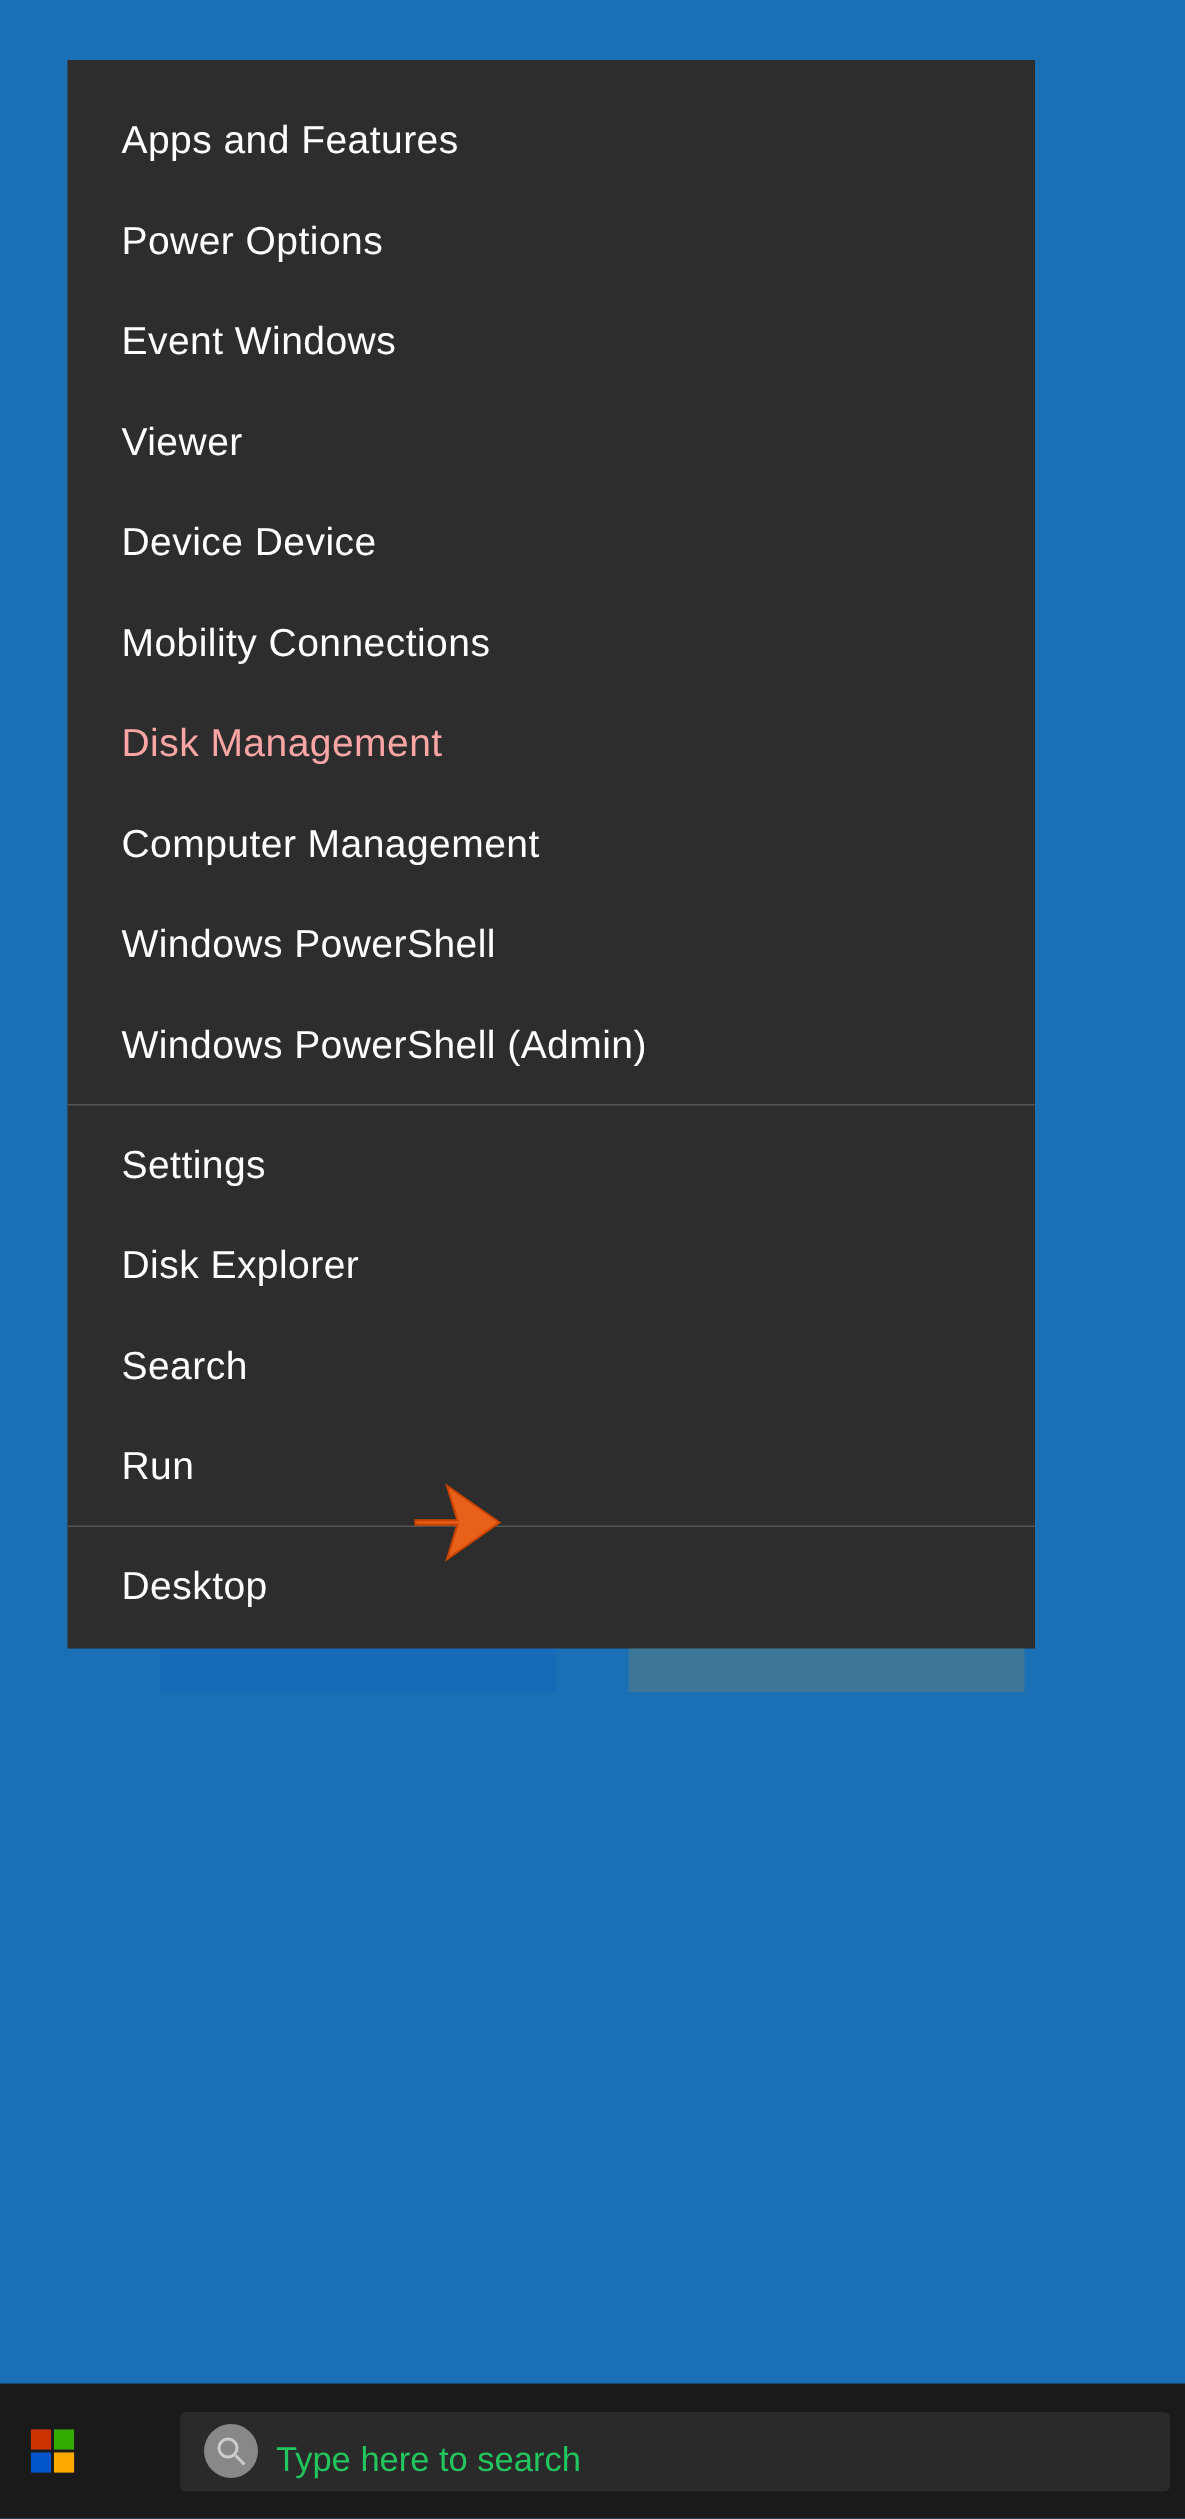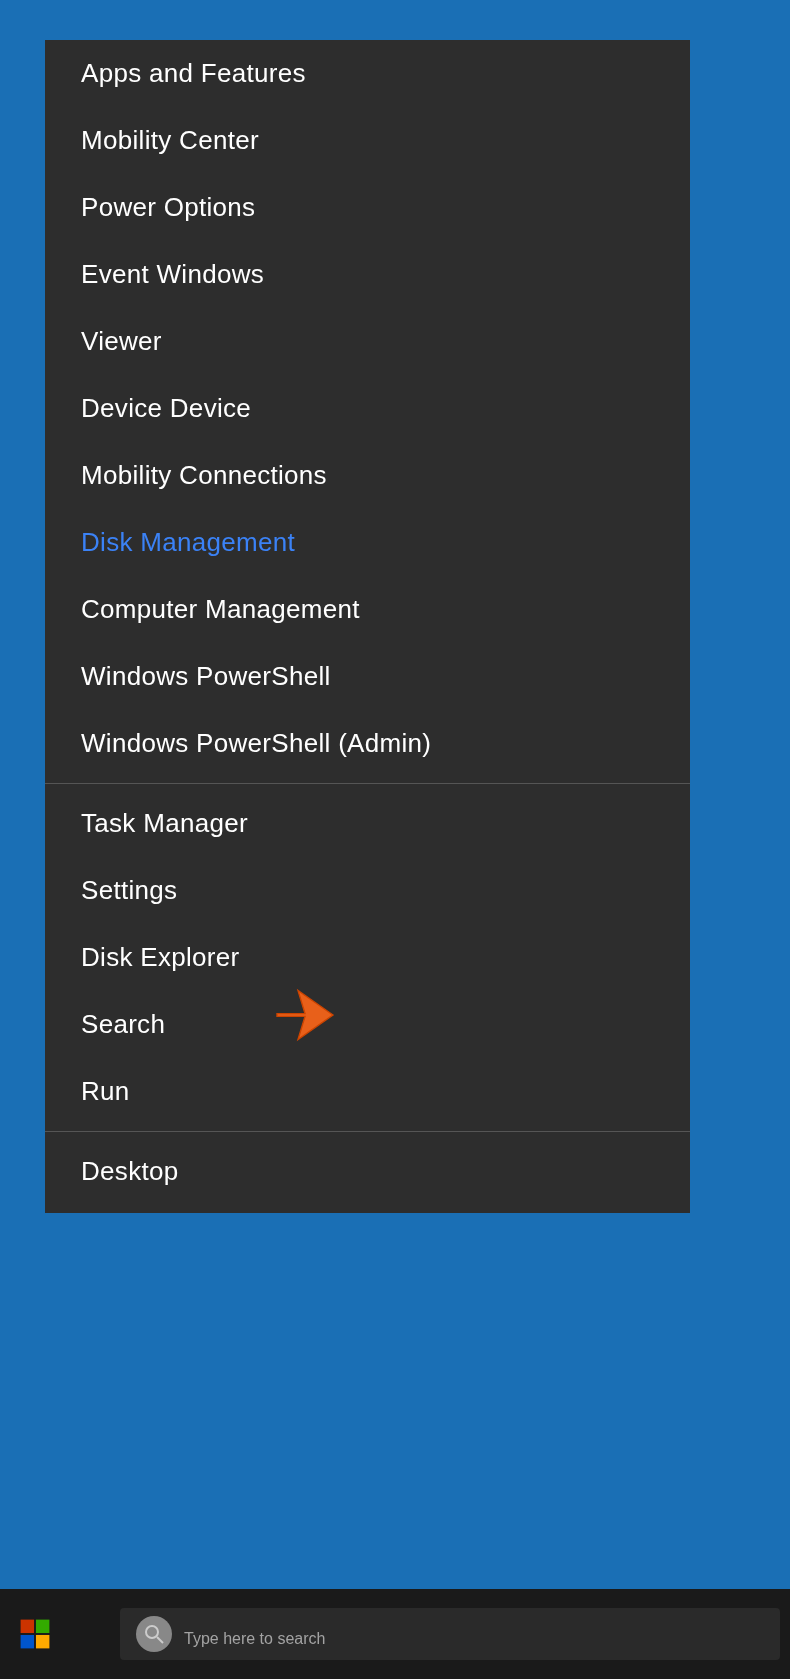--- a/index.html
+++ b/index.html
@@ -40,39 +40,39 @@
       transform: translate(-50%, -50%);
     }
 
     .context-menu {
       position: absolute;
       top: 40px;
       left: 45px;
       width: 645px;
       background-color: #2d2d2d;
       z-index: 10;
-      padding-top: 0;
+      padding-top: 20px;
       padding-bottom: 8px;
     }
 
     .menu-item {
       display: flex;
       align-items: center;
       justify-content: space-between;
       padding: 18px 36px;
       color: #ffffff;
       font-size: 26px;
       font-weight: 400;
       cursor: pointer;
       position: relative;
       letter-spacing: 0.3px;
     }
 
     .menu-item.highlighted {
-      color: #3b82f6;
+      color: #fca5a5;
       text-align: right;
     }
 
     .menu-divider {
       height: 1px;
       background-color: #555555;
       margin: 6px 0;
     }
 
     .menu-item .chevron {
@@ -109,22 +109,22 @@
       background-color: #888;
       border-radius: 50%;
       margin-right: 12px;
       flex-shrink: 0;
       display: flex;
       align-items: center;
       justify-content: center;
     }
 
     .taskbar-search-text {
-      color: #a3a3a3;
-      font-size: 16px;
+      color: #22c55e;
+      font-size: 23px;
       margin-top: 10px;
     }
 
     .taskbar-start {
       width: 50px;
       height: 50px;
       display: flex;
       align-items: center;
       justify-content: center;
       flex-shrink: 0;
@@ -159,23 +159,20 @@
     <rect x="2" y="54" width="44" height="44" fill="#0055cc"></rect>
     <rect x="54" y="54" width="44" height="44" fill="#ffaa00"></rect>
   </svg>
 </div>
 
 <div class="context-menu" id="context-menu">
 <div class="menu-item">
       <span>Apps and Features</span>
     </div>
     <div class="menu-item">
-      <span>Mobility Center</span>
-    </div>
-    <div class="menu-item">
       <span>Power Options</span>
     </div>
     <div class="menu-item">
       <span>Event Windows</span>
     </div>
     <div class="menu-item">
       <span>Viewer</span>
     </div>
     <div class="menu-item">
       <span>Device Device</span>
@@ -189,23 +186,20 @@
     <div class="menu-item">
       <span>Computer Management</span>
     </div>
     <div class="menu-item">
       <span>Windows PowerShell</span>
     </div>
     <div class="menu-item">
       <span>Windows PowerShell (Admin)</span>
     </div>
     <div class="menu-divider"></div>
-    <div class="menu-item">
-      <span>Task Manager</span>
-    </div>
     <div class="menu-item">
       <span>Settings</span>
     </div>
     <div class="menu-item">
       <span>Disk Explorer</span>
     </div>
     <div class="menu-item">
       <span>Search</span>
     </div>
     <div class="menu-item">

